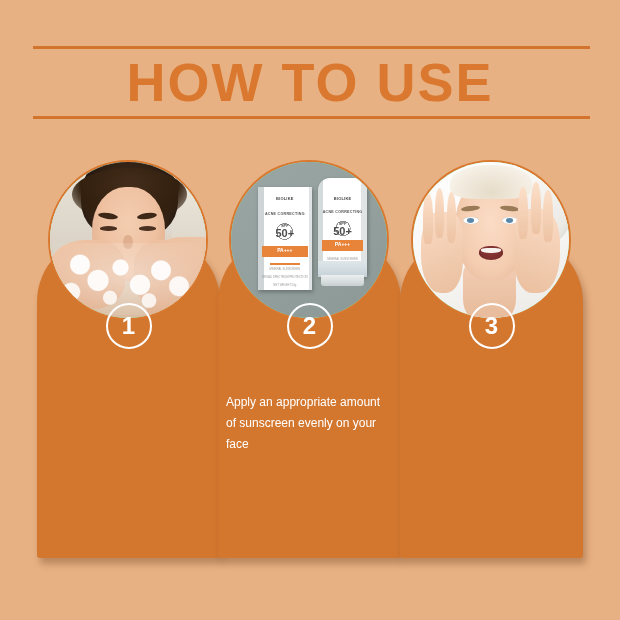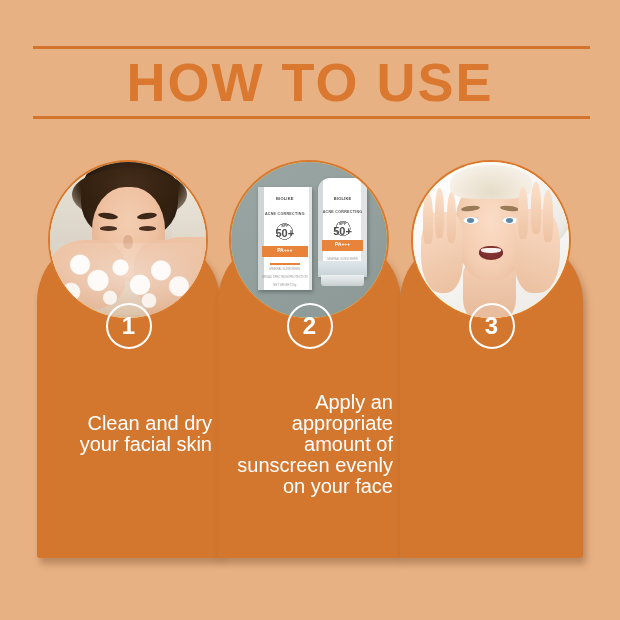--- a/index.html
+++ b/index.html
@@ -83,21 +83,21 @@
   .photo {
     position: absolute;
     left: 11px;
     top: 0;
     width: 160px;
     height: 160px;
     border-radius: 50%;
     overflow: hidden;
     border: 2px solid #d9782e;
     box-sizing: border-box;
-    background: #fde047;
+    background: #86efac;
   }
   .photo-inner {
     position: absolute;
     left: 0;
     top: 0;
     width: 100%;
     height: 100%;
   }
 
   
@@ -320,23 +320,23 @@
     box-sizing: border-box;
     background: transparent;
   }
 
   
   .caption {
     position: absolute;
     left: 8px;
     width: 167px;
     color: #ffffff;
-    font-size: 20px;
+    font-size: 12px;
     line-height: 21px;
-    text-align: right;
+    text-align: left;
   }
   .cap-1 { top: 253px; }
   .cap-2 { top: 232px; }
   .cap-3 { top: 253px; }
 </style>
 </head>
 <body>
 
 <div class="infographic">
 
@@ -365,21 +365,20 @@
           <div class="ph1-eye-l"></div>
           <div class="ph1-eye-r"></div>
           <div class="ph1-nose"></div>
           <div class="ph1-hand-l"></div>
           <div class="ph1-hand-r"></div>
           <div class="ph1-water"></div>
         </div>
       </div>
 
       <div class="badge">1</div>
-      <div class="caption cap-1">Clean and dry your facial skin</div>
     </div>
 
     <div class="card card-2">
       <div class="card-panel"></div>
 
       <div class="photo">
         <div class="photo-inner">
           <div class="ph2-bg"></div>
 
           <div class="product-box">

